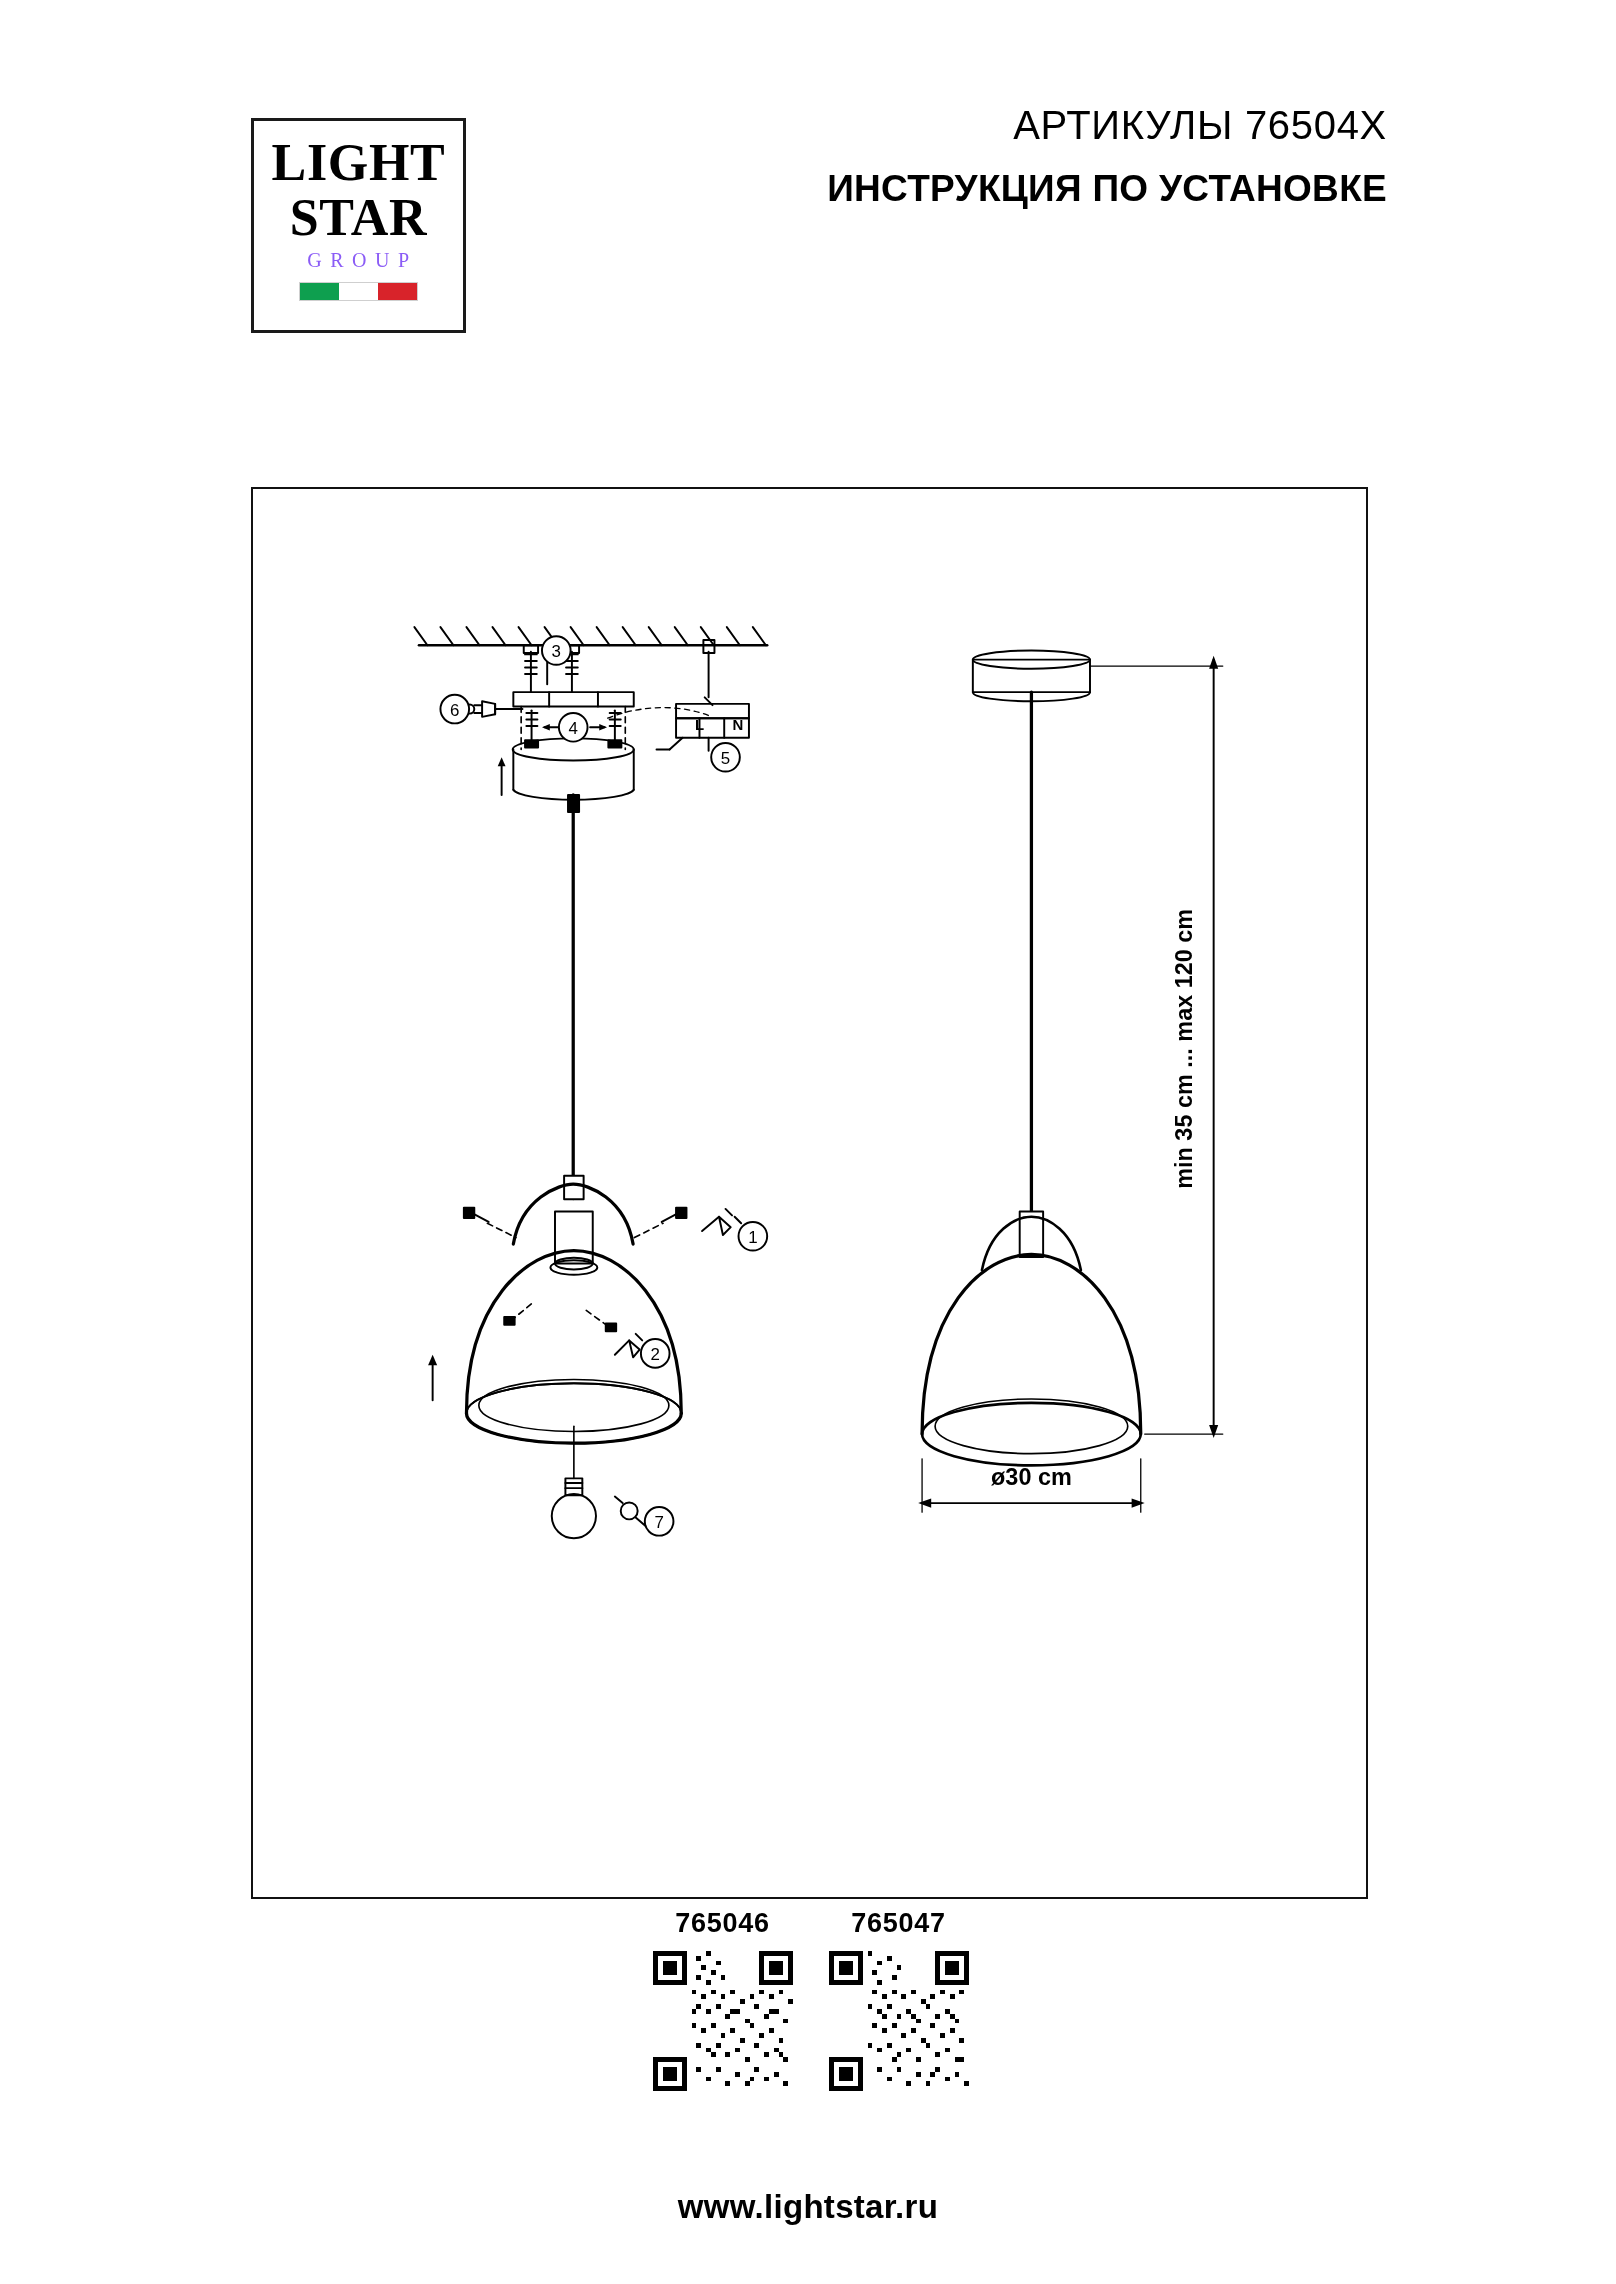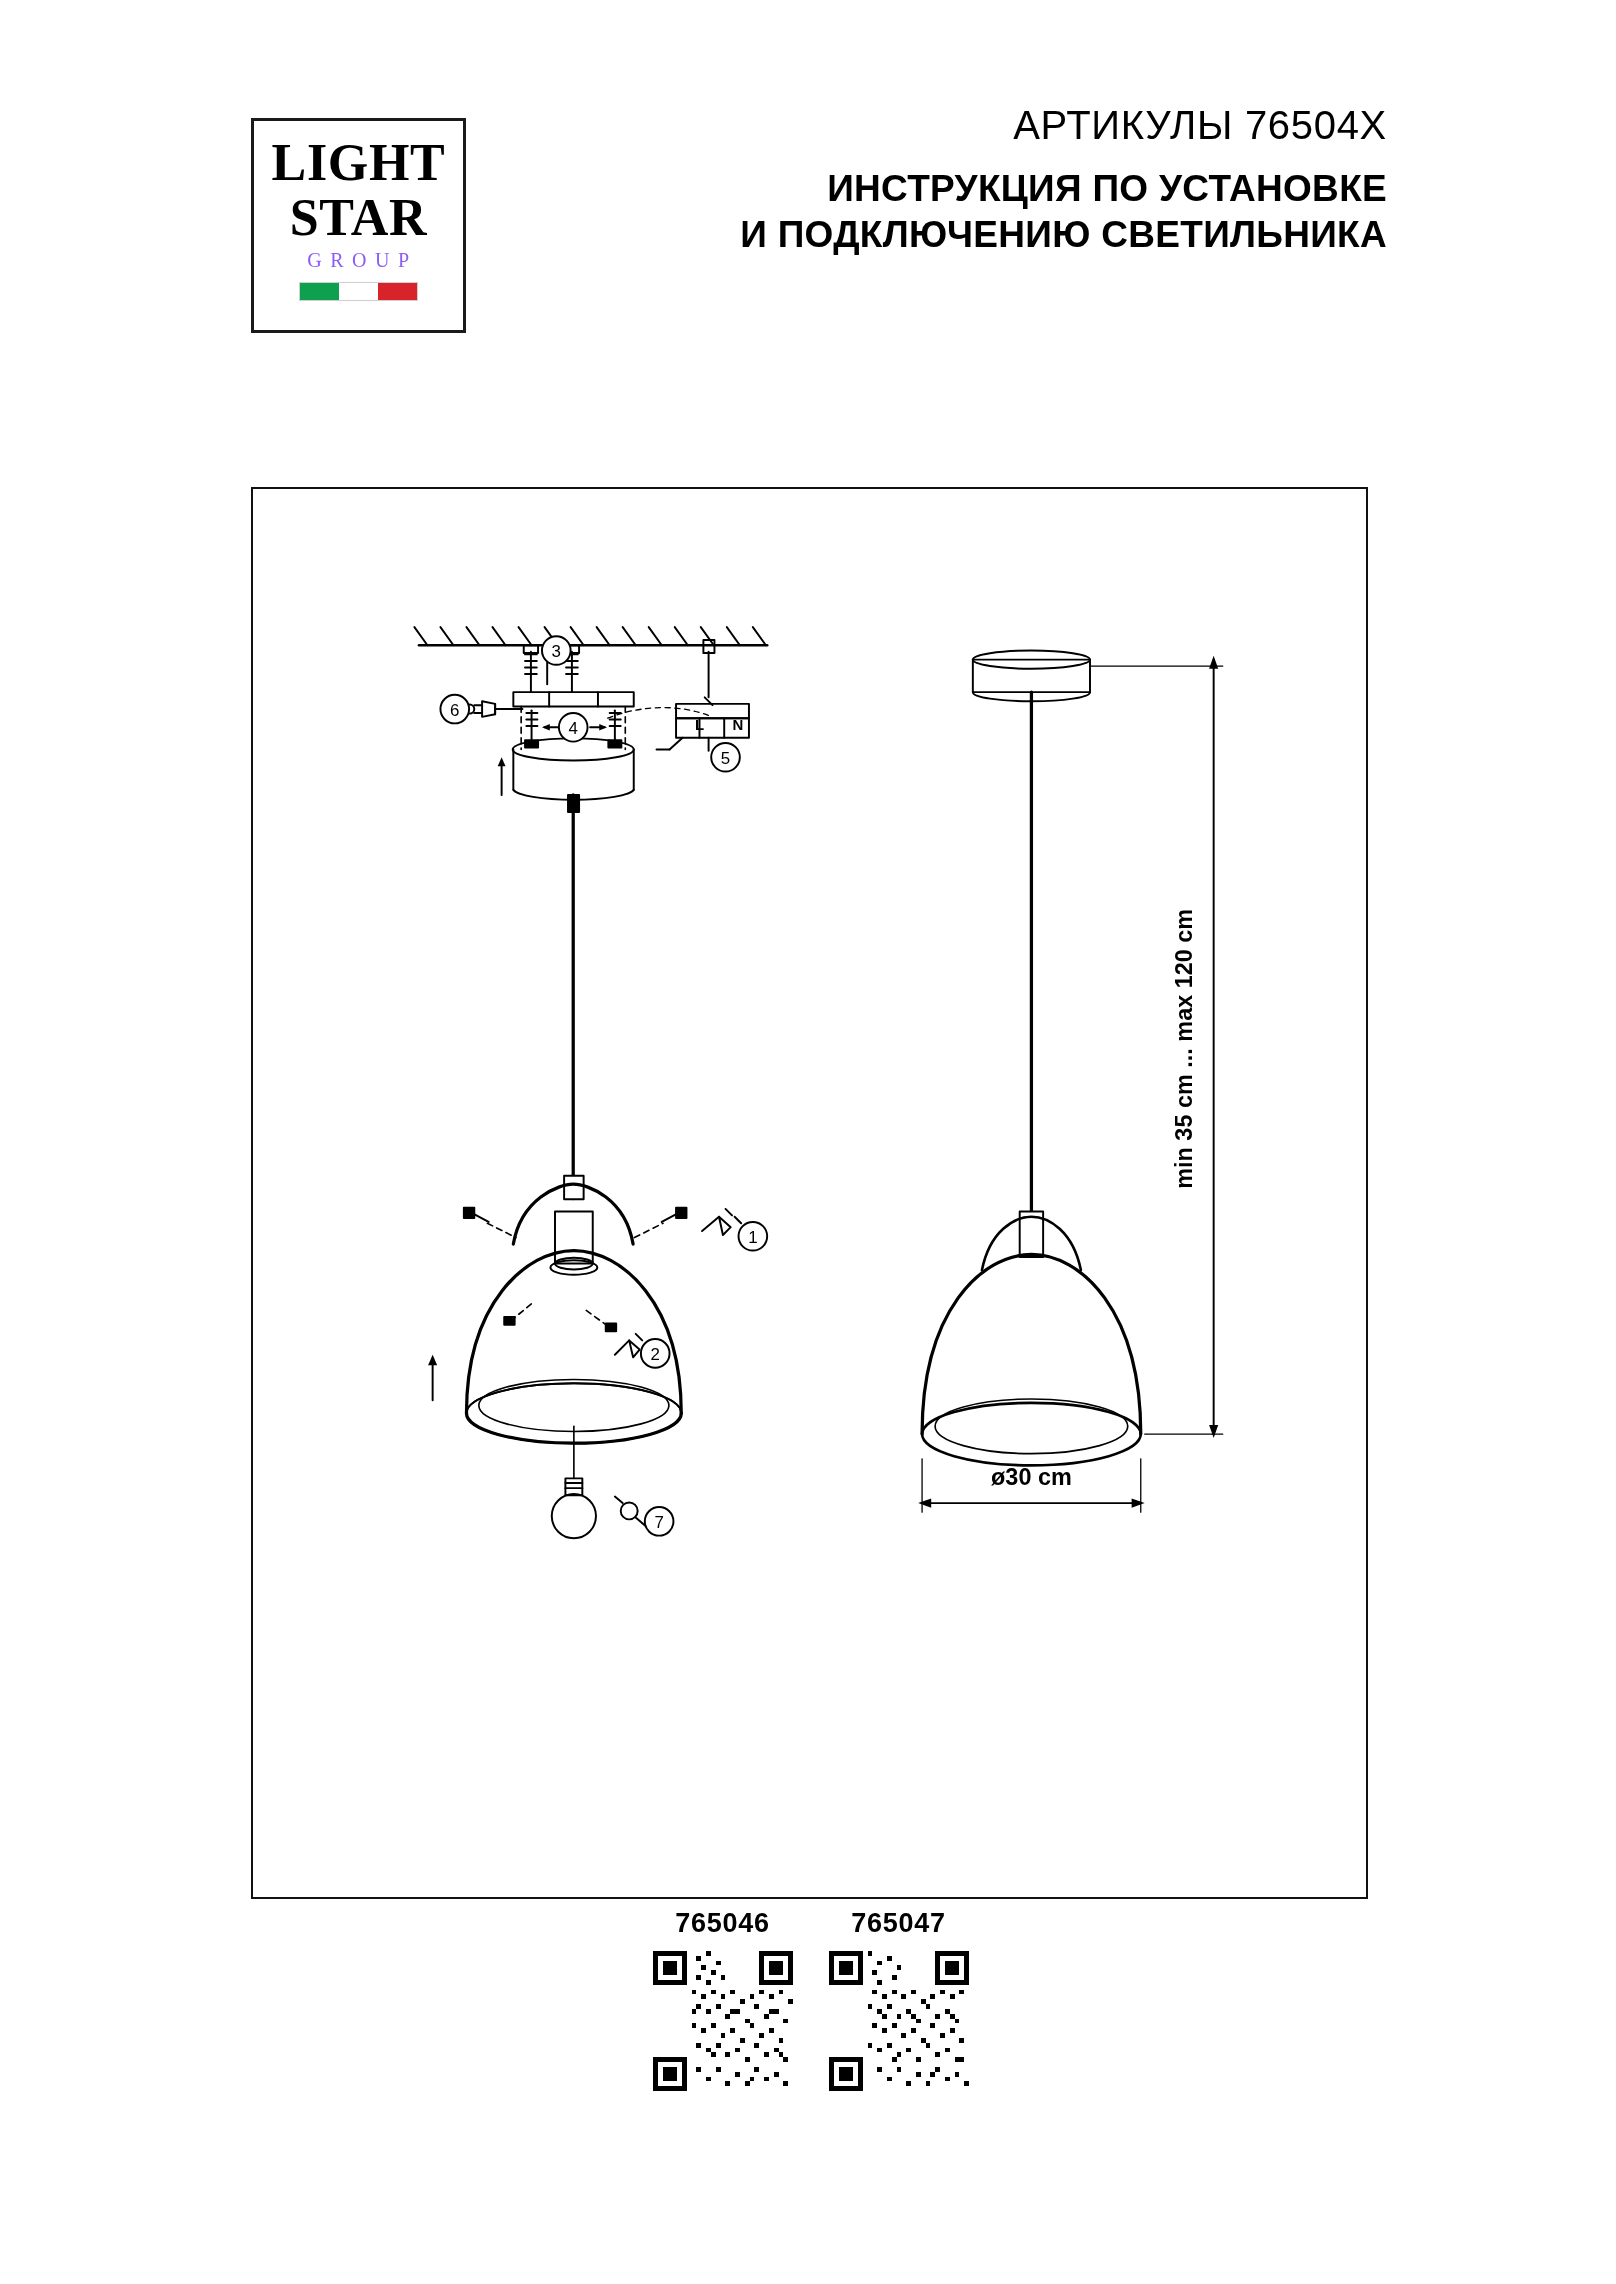--- a/index.html
+++ b/index.html
@@ -158,21 +158,20 @@
     <div class="flag">
       <i class="g"></i>
         <i class="w"></i>
         <i class="r"></i>
     </div>
   </div>
 
   <div class="title-block">
     <div class="title-art">АРТИКУЛЫ 76504X</div>
     <div class="title-instr">ИНСТРУКЦИЯ ПО УСТАНОВКЕ</div>
-    <div class="title-instr" style="margin-top:0">И ПОДКЛЮЧЕНИЮ СВЕТИЛЬНИКА</div>
   </div>
 </div>
 
 <div class="figure-frame">
   <svg class="fig-svg" width="1111" height="1406" viewBox="0 0 1707 2160">
     <g fill="none" stroke="#000" stroke-width="3" stroke-linecap="round" stroke-linejoin="round">
 
       <line x1="255" y1="240" x2="790" y2="240" stroke-width="4"></line>
       <g stroke-width="3">
         <line x1="268" y1="240" x2="248" y2="212"></line>
@@ -566,14 +565,15 @@
           <rect x="25" y="13" width="1" height="1"></rect>
             <rect x="21" y="25" width="1" height="1"></rect>
           <rect x="13" y="22" width="1" height="1"></rect>
             <rect x="27" y="22" width="1" height="1"></rect>
         </g>
       </svg>
     </div>
 
   </div>
 
+  <div class="site">www.lightstar.ru</div>
 </div>
 
 
 </body></html>

